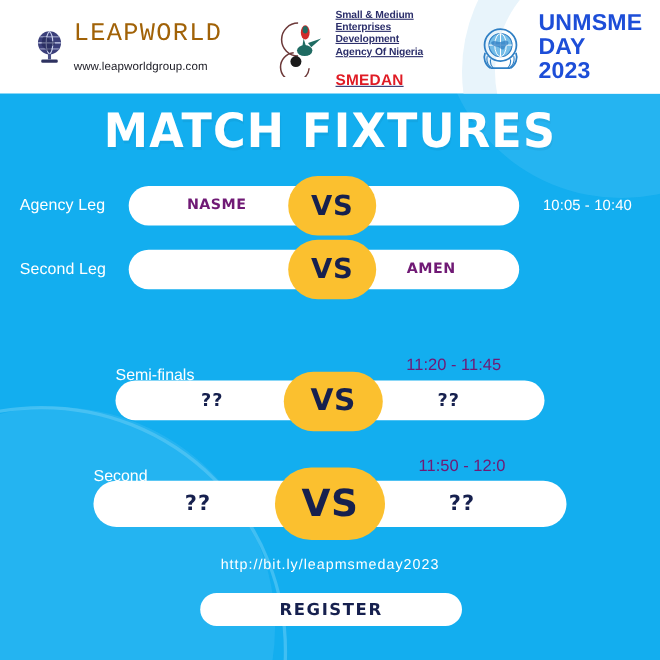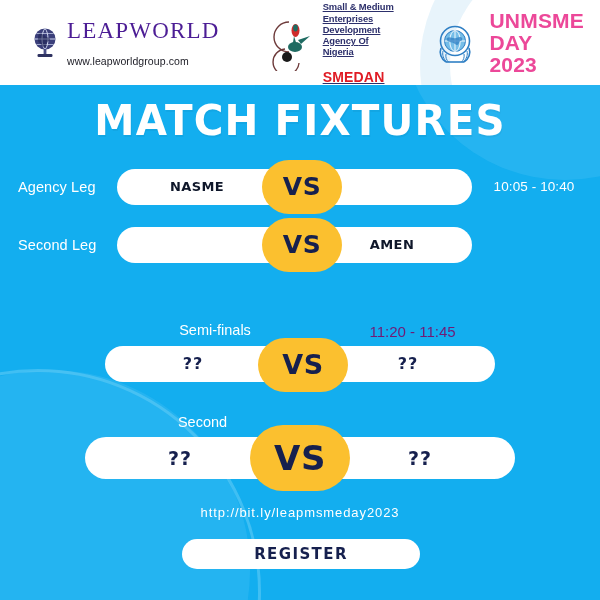--- a/index.html
+++ b/index.html
@@ -106,24 +106,24 @@
     width: 30px;
     height: 34px;
     position: relative;
     flex: 0 0 auto;
     margin-right: 7px;
   }
   .leap-text {
     line-height: 1;
   }
   .leap-name {
-    font-family: Liberation Serif, serif;
+    font-family: Liberation Mono, monospace;
     font-size: 23px;
     letter-spacing: 1.2px;
-    color: #4c1d95;
+    color: #a16207;
     font-weight: 400;
     display: block;
   }
   .leap-url {
     font-family: "Liberation Sans", sans-serif;
     font-size: 10.5px;
     font-weight: 400;
     color: #1b1b24;
     display: block;
     margin-top: 14px;
@@ -168,21 +168,21 @@
   .un-emblem {
     width: 50px;
     height: 50px;
     flex: 0 0 auto;
     margin-right: 9px;
   }
   .un-text {
     font-size: 21px;
     font-weight: 700;
     line-height: 22px;
-    color: #ec4899;
+    color: #1d4ed8;
     letter-spacing: .2px;
   }
   .un-text span { display: block; }
 
   
   .title {
     position: absolute;
     top: 97px;
     left: 0;
     width: 600px;
@@ -229,21 +229,21 @@
     border-radius: 18px;
   }
   .leg-team {
     position: absolute;
     top: 3px;
     height: 36px;
     line-height: 36px;
     font-family: "DejaVu Sans", sans-serif;
     font-weight: 700;
     font-size: 13px;
-    color: #0f172a;
+    color: #701a75;
     letter-spacing: .4px;
     text-align: center;
   }
   .leg-team.home { left: 117px; width: 160px; }
   .leg-team.away { left: 312px; width: 160px; }
   .leg-vs {
     position: absolute;
     left: 262px;
     top: -6px;
     width: 80px;
@@ -273,26 +273,26 @@
 
   
   .ko-row {
     position: absolute;
     left: 0;
     width: 600px;
     z-index: 3;
   }
   .ko-caption {
     position: absolute;
-    top: 0;
+    top: 11px;
     height: 20px;
     line-height: 20px;
     color: #FFFFFF;
     font-size: 14.5px;
-    text-align: center;
+    text-align: left;
   }
   .ko-time {
     position: absolute;
     top: 2px;
     height: 20px;
     line-height: 20px;
     color: #701a75;
     font-size: 15px;
     text-align: center;
   }
@@ -477,20 +477,21 @@
     <div class="ko-caption">Semi-finals</div>
     <div class="ko-time">11:20 - 11:45</div>
     <div class="ko-pill"></div>
     <div class="ko-team home">??</div>
     <div class="ko-vs">VS</div>
     <div class="ko-team away">??</div>
   </div>
 
   <div class="ko-row finals">
     <div class="ko-caption">Second</div>
+    <div class="ko-time">11:50 - 12:0</div>
     <div class="ko-pill"></div>
     <div class="ko-team home">??</div>
     <div class="ko-vs">VS</div>
     <div class="ko-team away">??</div>
   </div>
 
   <div class="footer-url">http://bit.ly/leapmsmeday2023</div>
   <button class="register-btn">REGISTER</button>
 
 </div>

